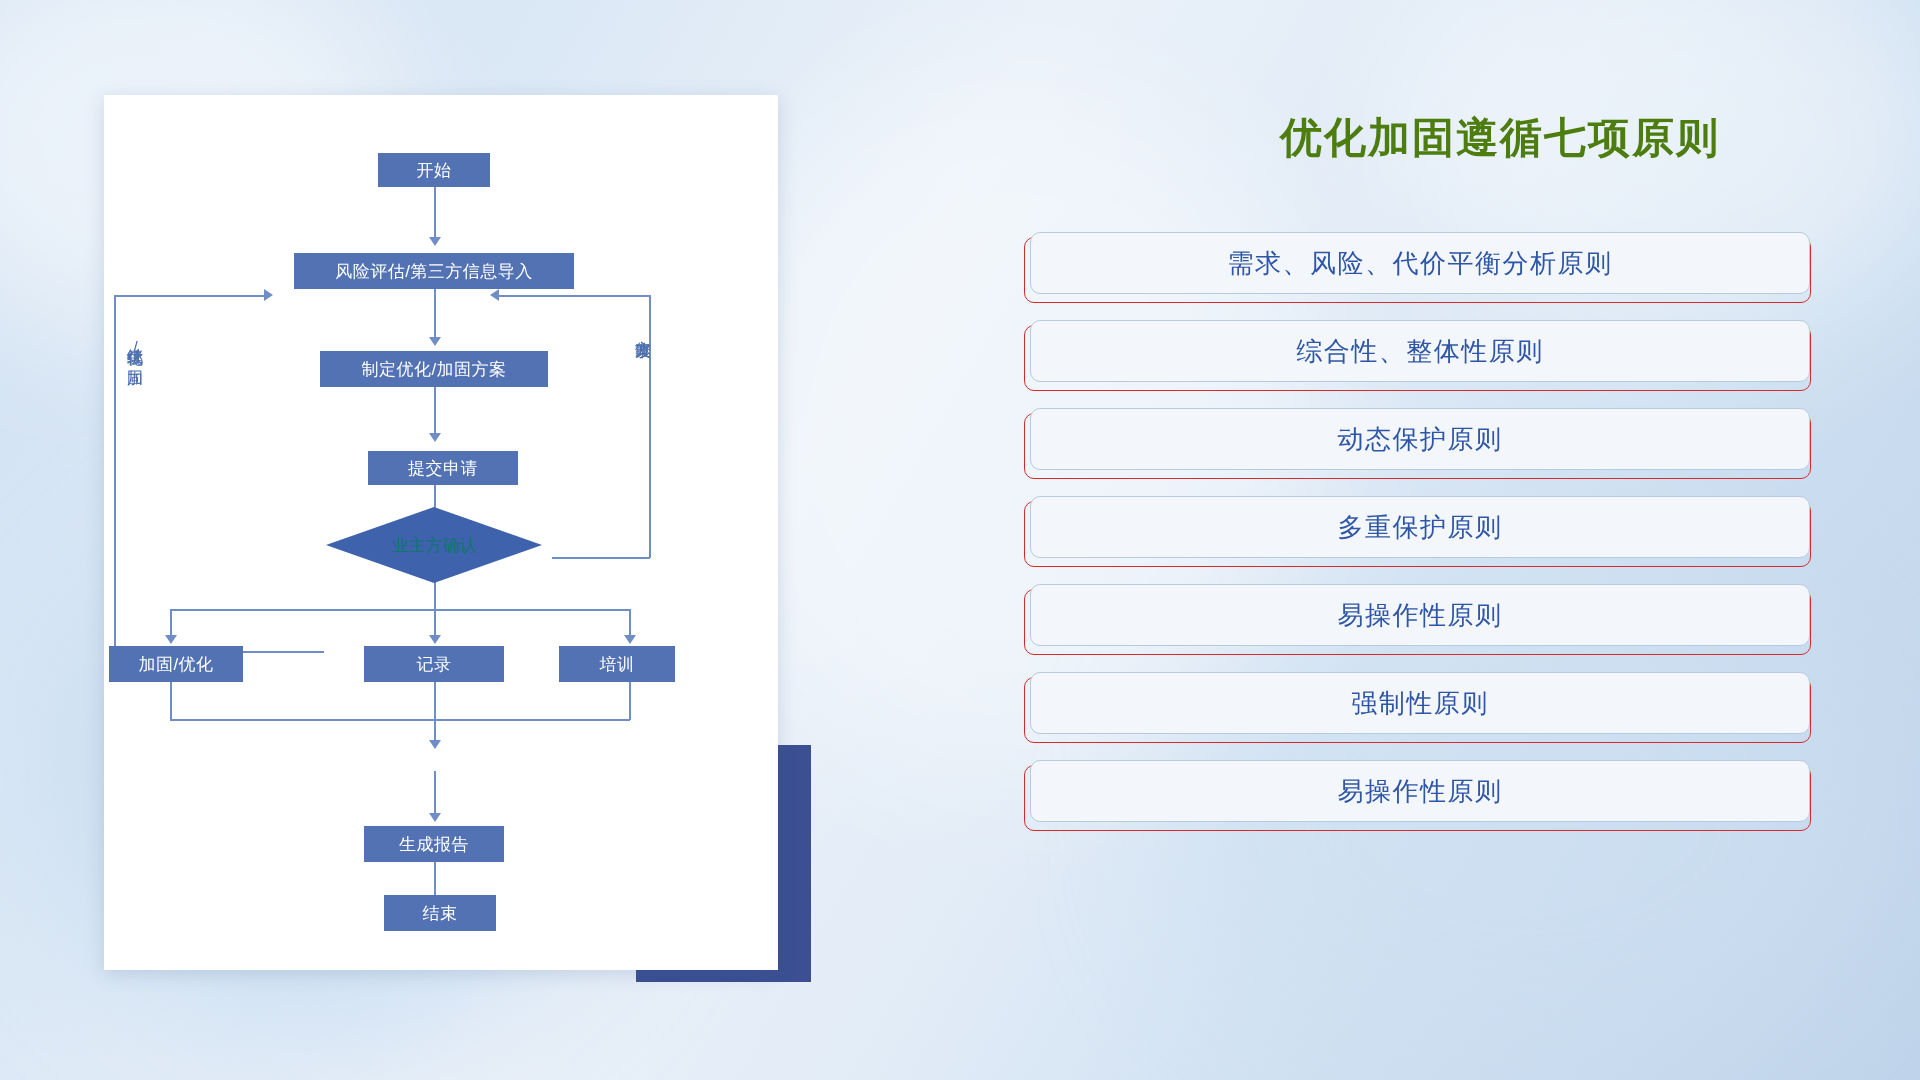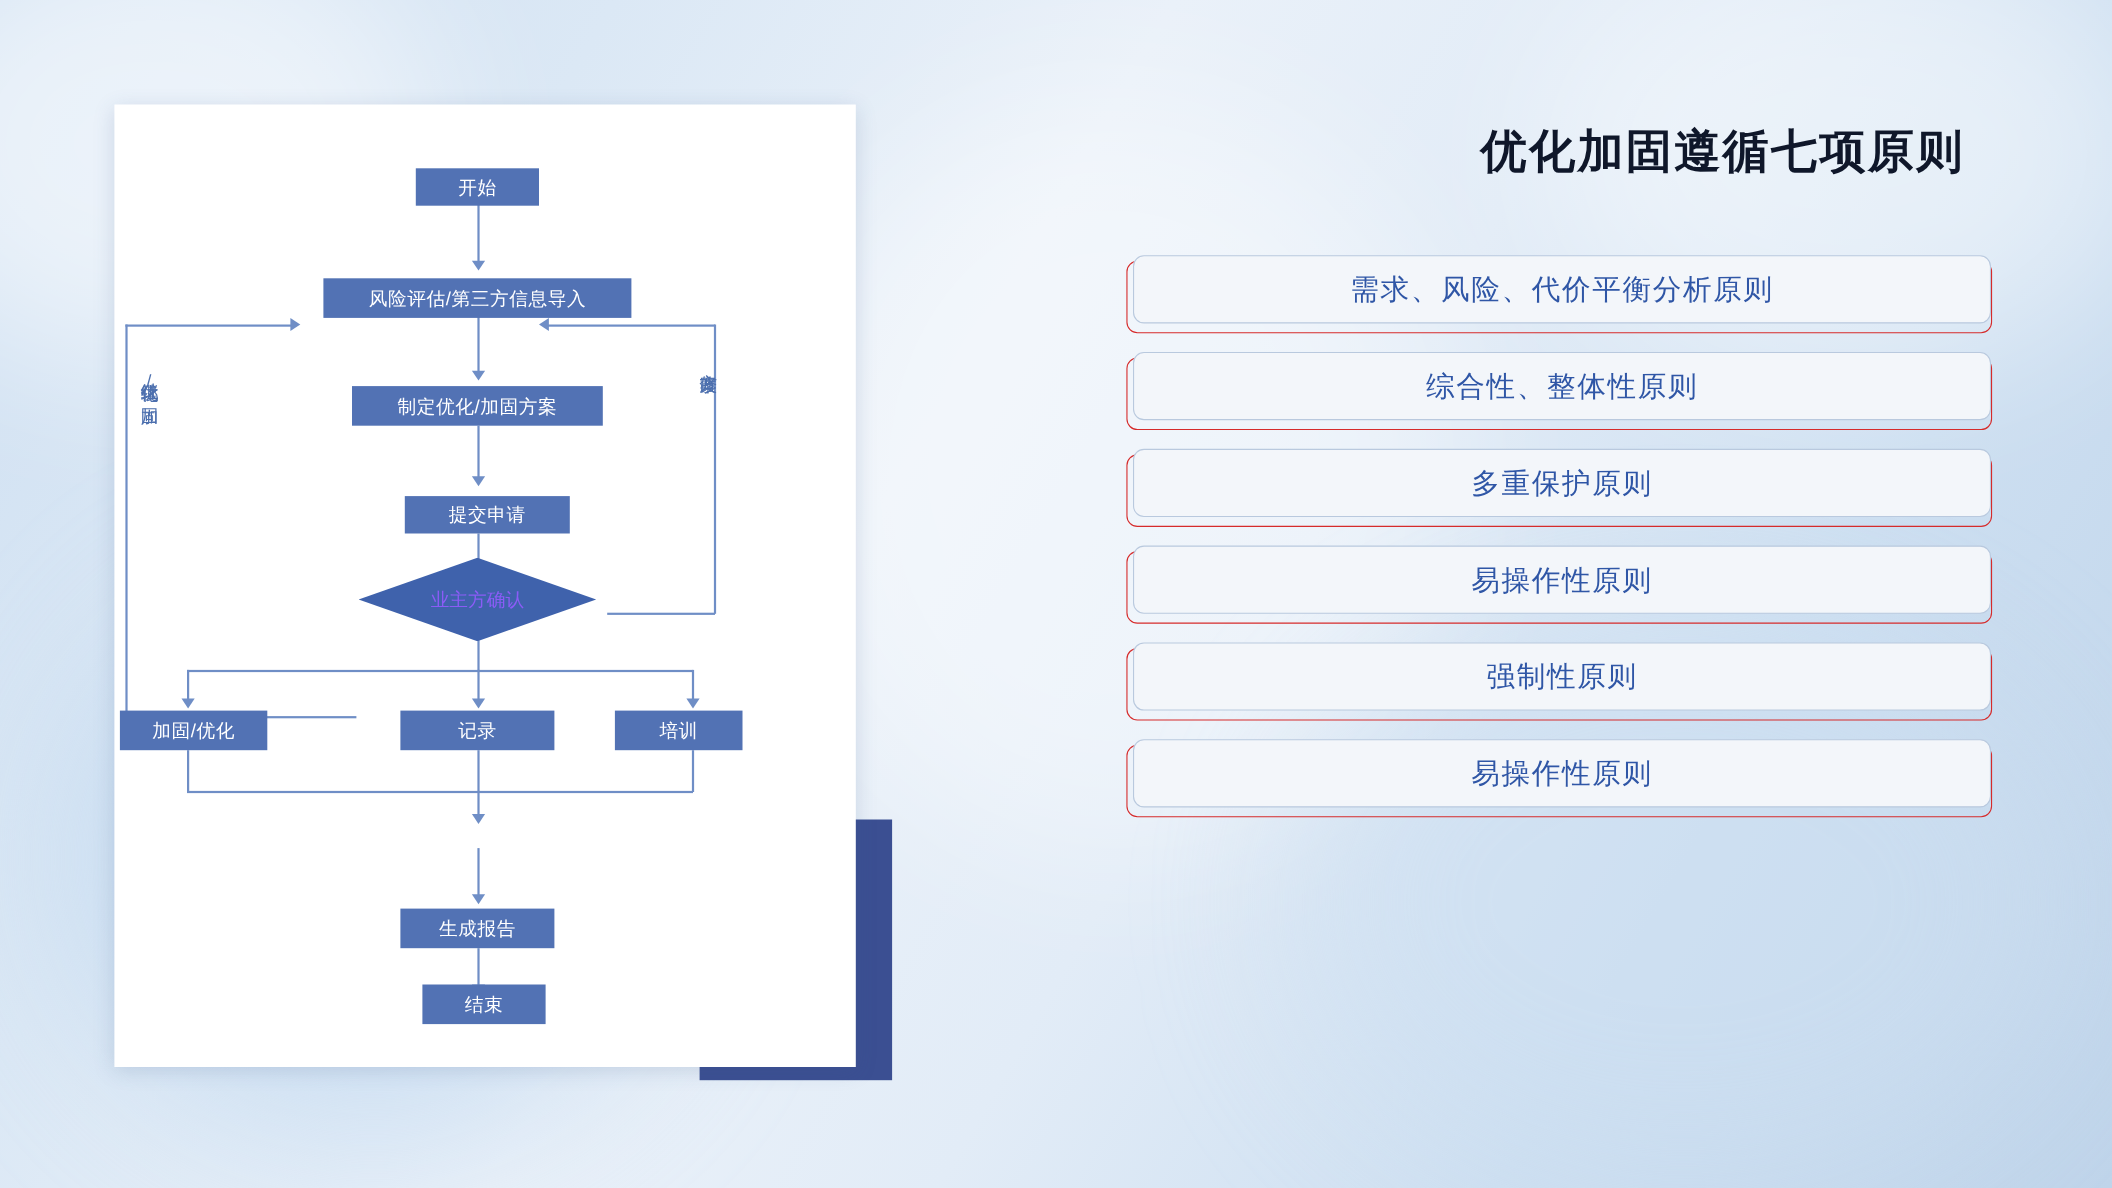--- a/index.html
+++ b/index.html
@@ -66,21 +66,21 @@
     justify-content: center;
   }
   .diamond-shape {
     position: absolute;
     inset: 0;
     background: #3f62ac;
     clip-path: polygon(50% 0%, 100% 50%, 50% 100%, 0% 50%);
   }
   .diamond-label {
     position: relative;
-    color: #8b5cf6;
+    color: #0f766e;
     font-size: 17px;
     white-space: nowrap;
   }
 
   .line {
     position: absolute;
     background: #6f8ec6;
   }
   .vline { width: 1.5px; }
   .hline { height: 1.5px; }
@@ -112,25 +112,25 @@
     font-size: 16px;
     line-height: 19px;
     writing-mode: vertical-rl;
     text-orientation: upright;
     letter-spacing: 1px;
   }
 
   
   .right-title {
     position: absolute;
-    left: 1216px;
+    left: 1150px;
     top: 110px;
     width: 700px;
     text-align: center;
-    color: #0f172a;
+    color: #4d7c0f;
     font-size: 42px;
     font-weight: bold;
     letter-spacing: 2px;
   }
   .principles {
     position: absolute;
     left: 1024px;
     top: 232px;
     width: 790px;
   }
@@ -258,20 +258,24 @@
   <div class="principle-item">
     <div class="principle-accent"></div>
     <div class="principle-box">需求、风险、代价平衡分析原则</div>
   </div>
   <div class="principle-item">
     <div class="principle-accent"></div>
     <div class="principle-box">综合性、整体性原则</div>
   </div>
   <div class="principle-item">
     <div class="principle-accent"></div>
+    <div class="principle-box">动态保护原则</div>
+  </div>
+  <div class="principle-item">
+    <div class="principle-accent"></div>
     <div class="principle-box">多重保护原则</div>
   </div>
   <div class="principle-item">
     <div class="principle-accent"></div>
     <div class="principle-box">易操作性原则</div>
   </div>
   <div class="principle-item">
     <div class="principle-accent"></div>
     <div class="principle-box">强制性原则</div>
   </div>

